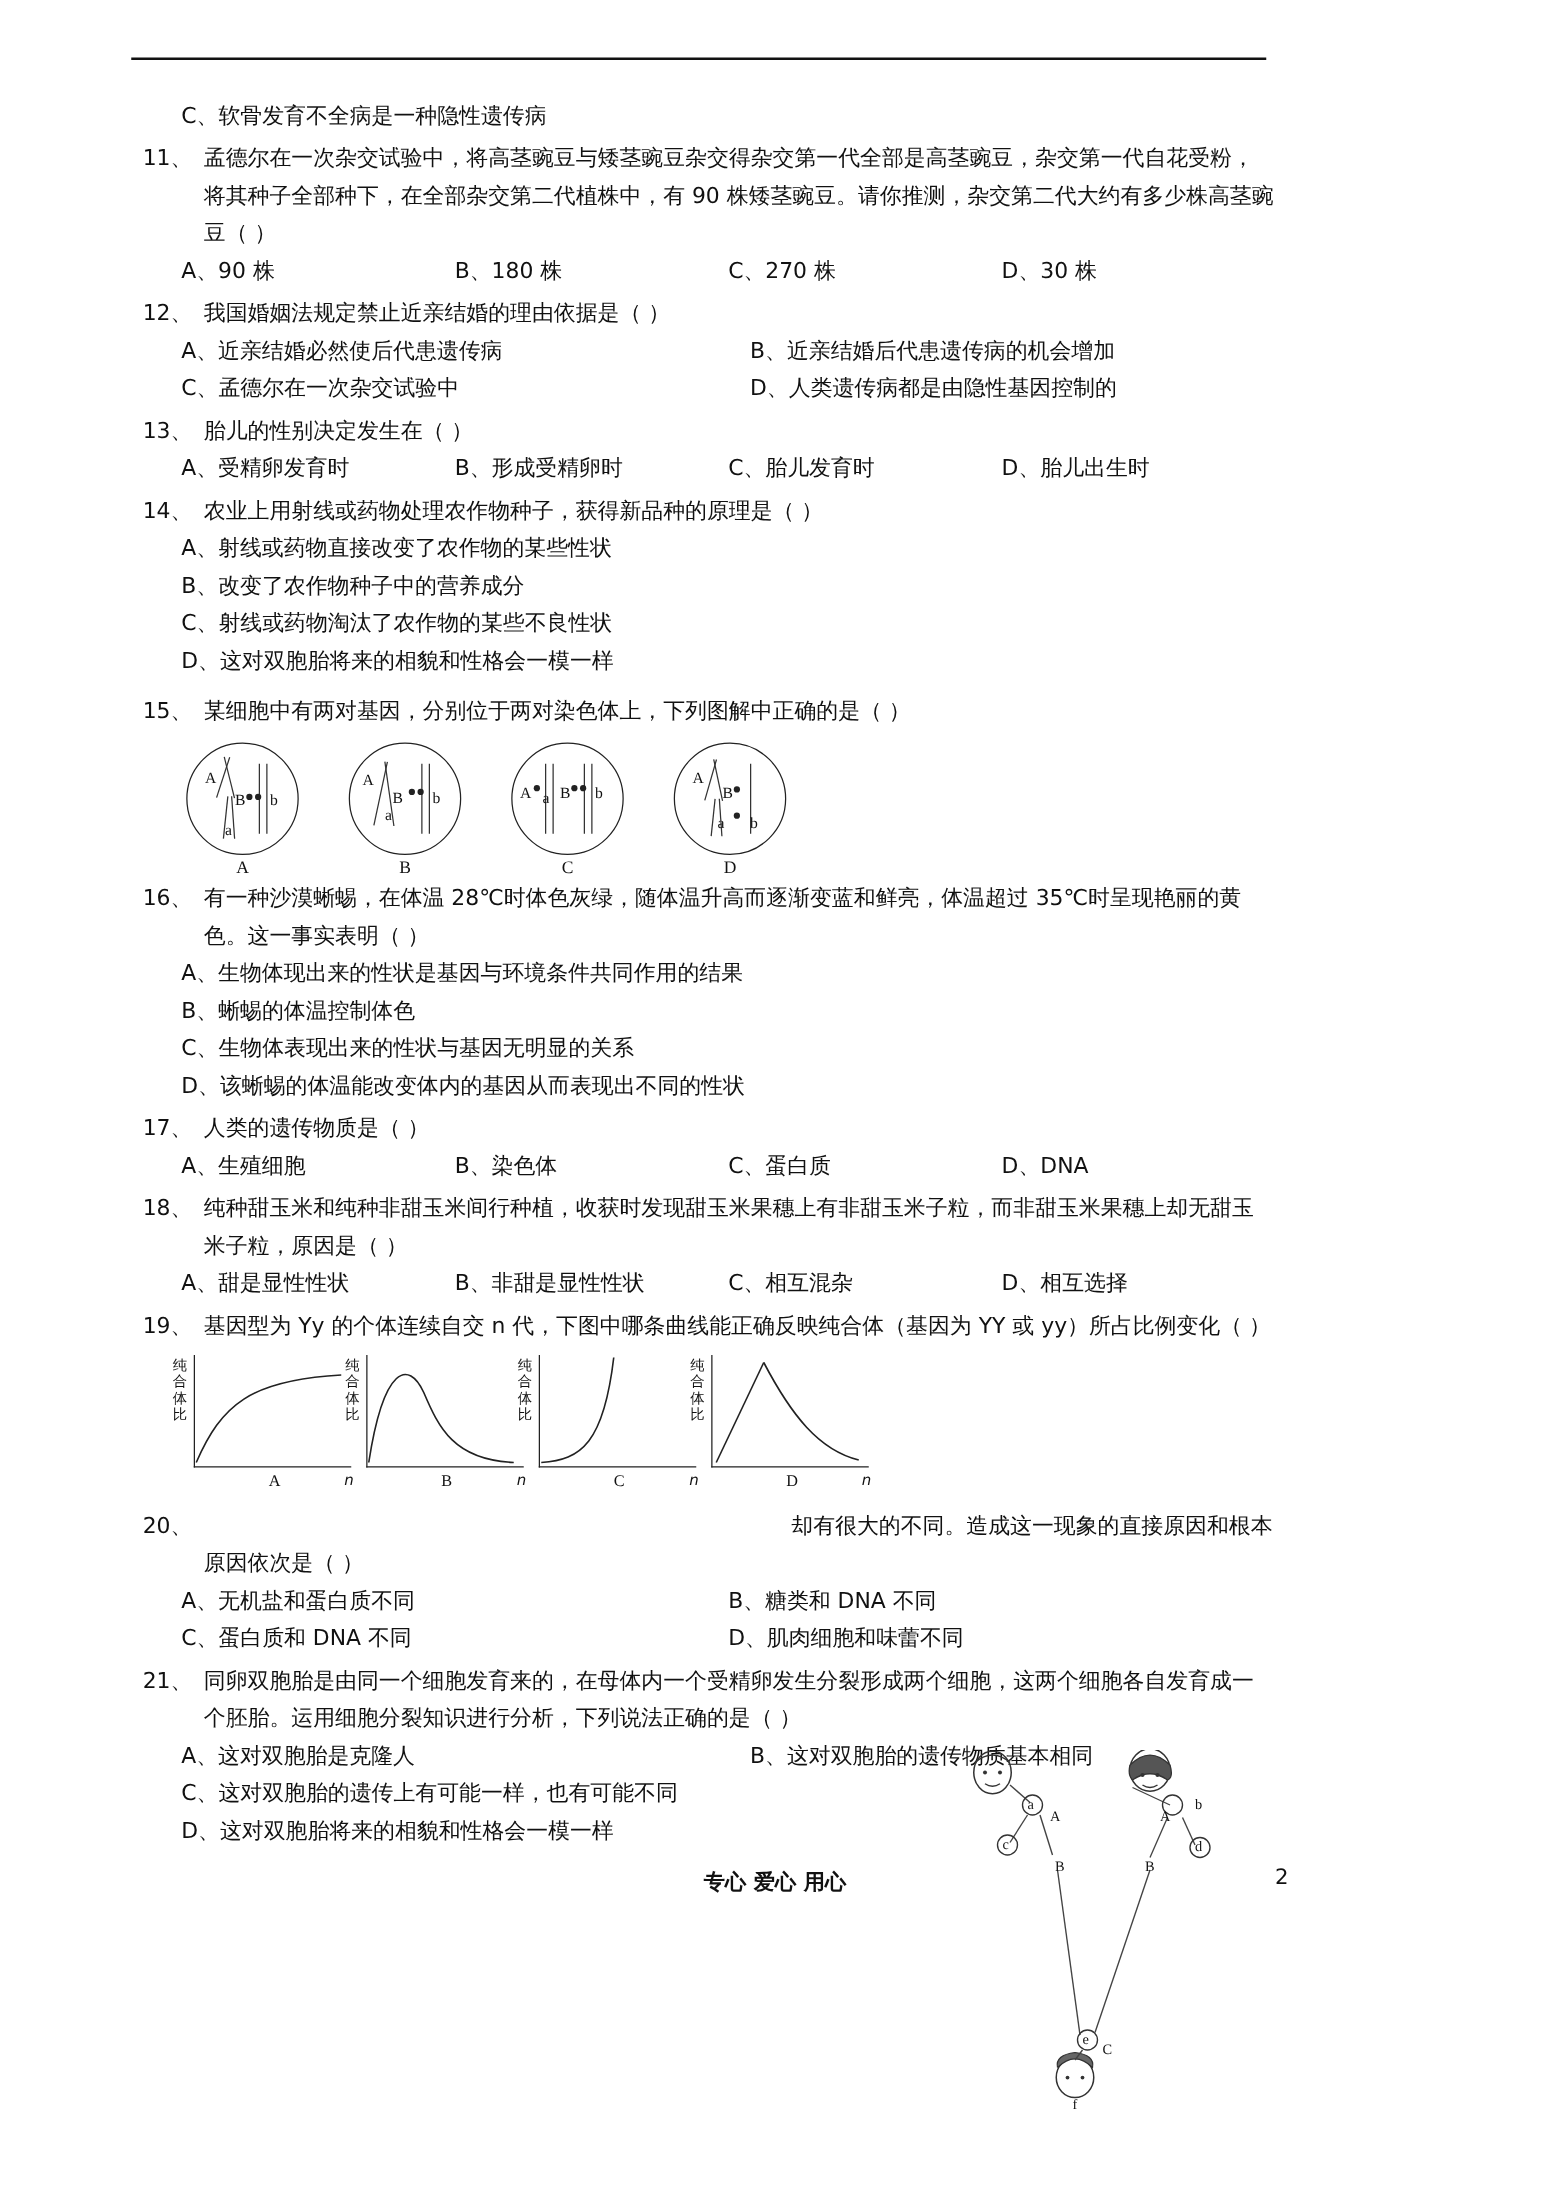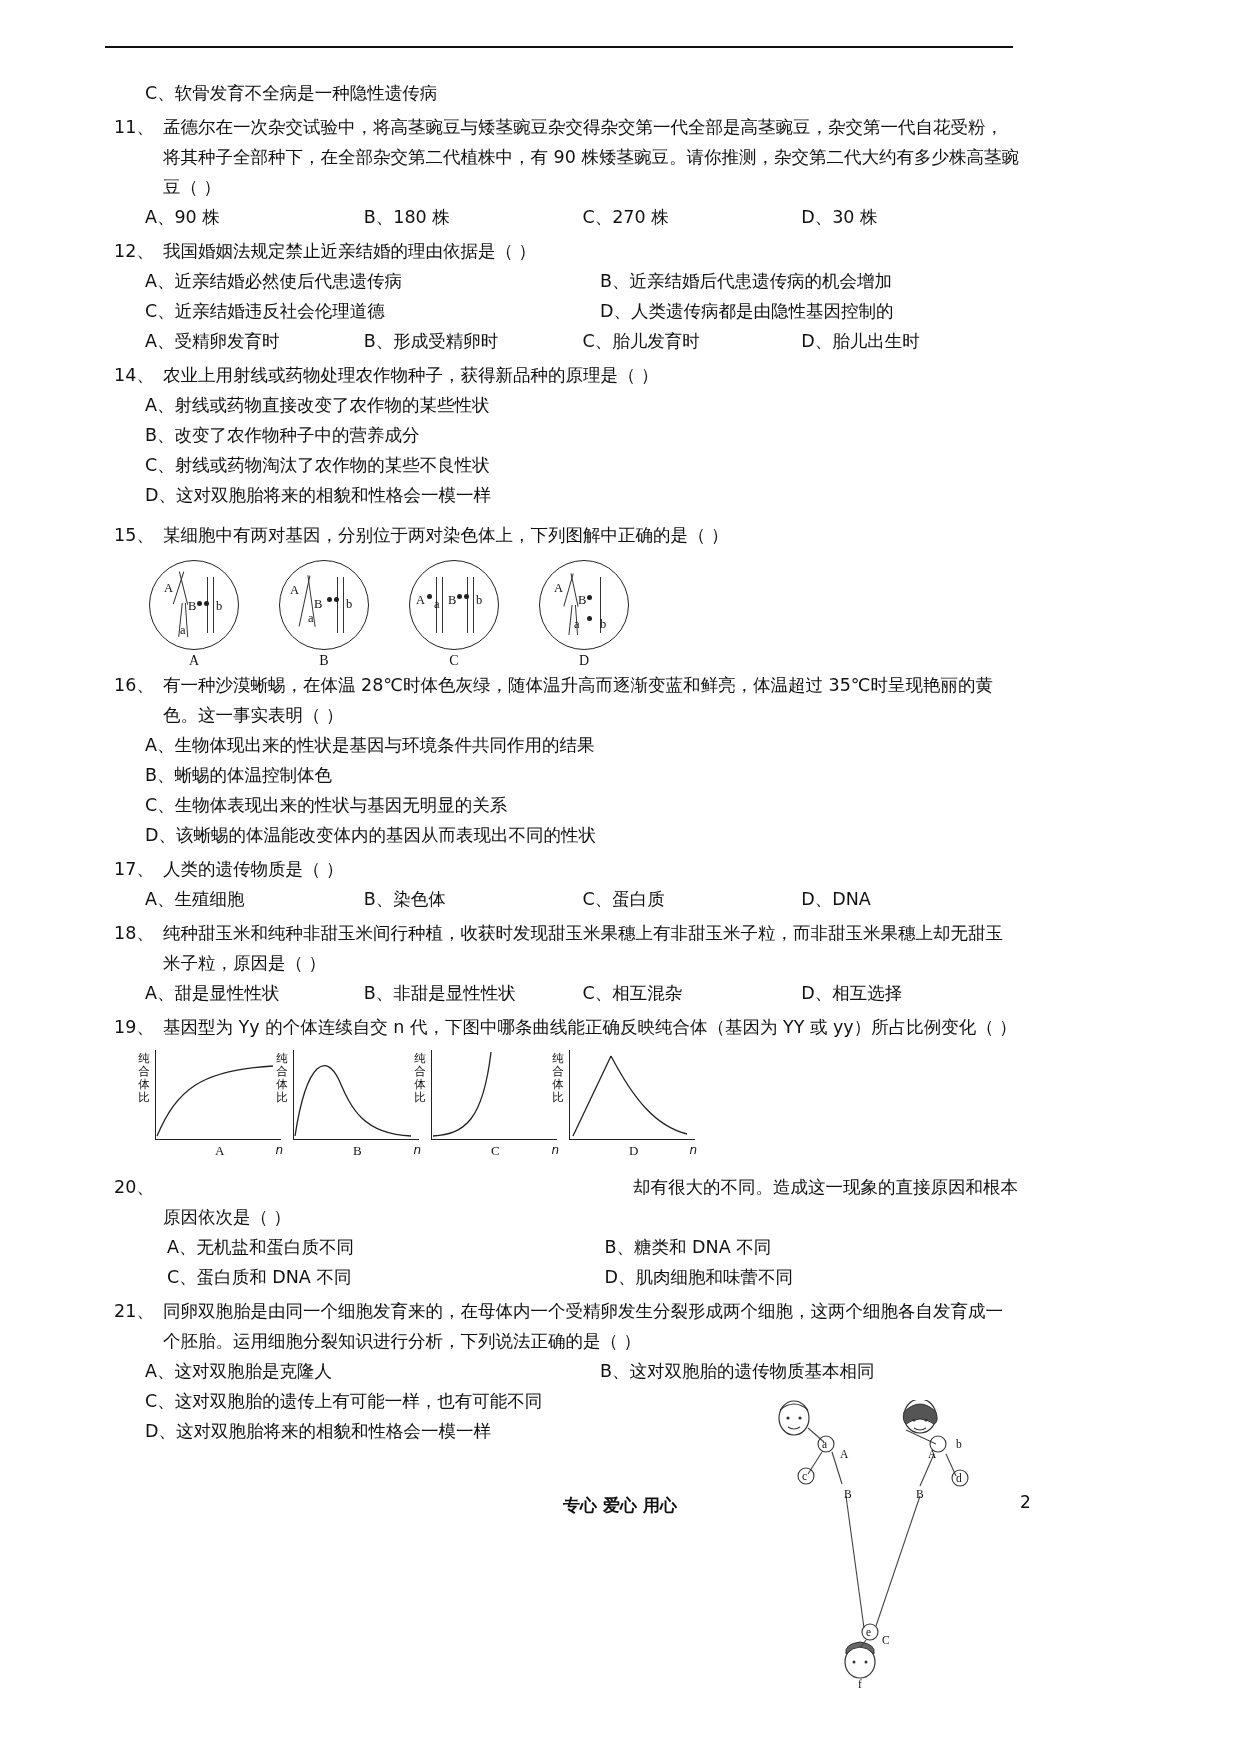--- a/index.html
+++ b/index.html
@@ -7,21 +7,21 @@
   .page{position:absolute;left:0;top:0;width:1124px;height:1754px;}
   .rule{position:absolute;left:105px;top:46px;width:908px;height:0;border-top:2px solid #111;}
   .content{position:absolute;left:105px;top:78px;width:915px;}
   .q{display:flex;margin-top:4px;}
   .qnum{width:58px;flex:0 0 58px;font-size:17.5px;line-height:30px;text-align:center;}
   .qbody{flex:1;font-size:17.5px;line-height:30px;}
   .opt-line{font-size:17.5px;line-height:30px;padding-left:40px;}
   .opt-row{display:flex;padding-left:40px;font-size:17.5px;line-height:30px;}
   .opt-row > span{display:block;}
   .w4 > span{width:25%;}
-  .w2 > span{width:50%;margin-left:22px;}
+  .w2 > span{width:50%;}
   .w2b > span:first-child{width:52%;}
   .cells{position:relative;height:108px;margin:10px 0 2px 0;}
   .cellwrap{position:absolute;top:0;width:106px;text-align:center;}
   .cell{width:88px;height:88px;border:1.4px solid #222;border-radius:50%;margin:0 auto;position:relative;overflow:hidden;}
   .cap{font-size:14px;margin-top:3px;font-family:"Liberation Serif",serif;}
   .chrom{position:absolute;width:1.4px;background:#333;}
   .lbl{position:absolute;font-size:12.5px;font-family:"Liberation Serif",serif;}
   .dot{position:absolute;width:5px;height:5px;background:#222;border-radius:50%;}
   .graphs{position:relative;height:118px;margin:8px 0 0 0;}
   .gwrap{position:absolute;top:0;width:148px;}
@@ -60,24 +60,28 @@
 
     <div class="q">
       <div class="qnum">12、</div>
       <div class="qbody">我国婚姻法规定禁止近亲结婚的理由依据是（   ）</div>
     </div>
     <div class="opt-row w2b">
       <span>A、近亲结婚必然使后代患遗传病</span>
       <span>B、近亲结婚后代患遗传病的机会增加</span>
     </div>
     <div class="opt-row w2b">
-      <span>C、近亲结婚违反社会伦理道德</span>
+      <span>C、孟德尔在一次杂交试验中</span>
       <span>D、人类遗传病都是由隐性基因控制的</span>
     </div>
 
+    <div class="q">
+      <div class="qnum">13、</div>
+      <div class="qbody">胎儿的性别决定发生在（   ）</div>
+    </div>
     <div class="opt-row w4">
       <span>A、受精卵发育时</span>
       <span>B、形成受精卵时</span>
       <span>C、胎儿发育时</span>
       <span>D、胎儿出生时</span>
     </div>
 
     <div class="q">
       <div class="qnum">14、</div>
       <div class="qbody">农业上用射线或药物处理农作物种子，获得新品种的原理是（   ）</div>

